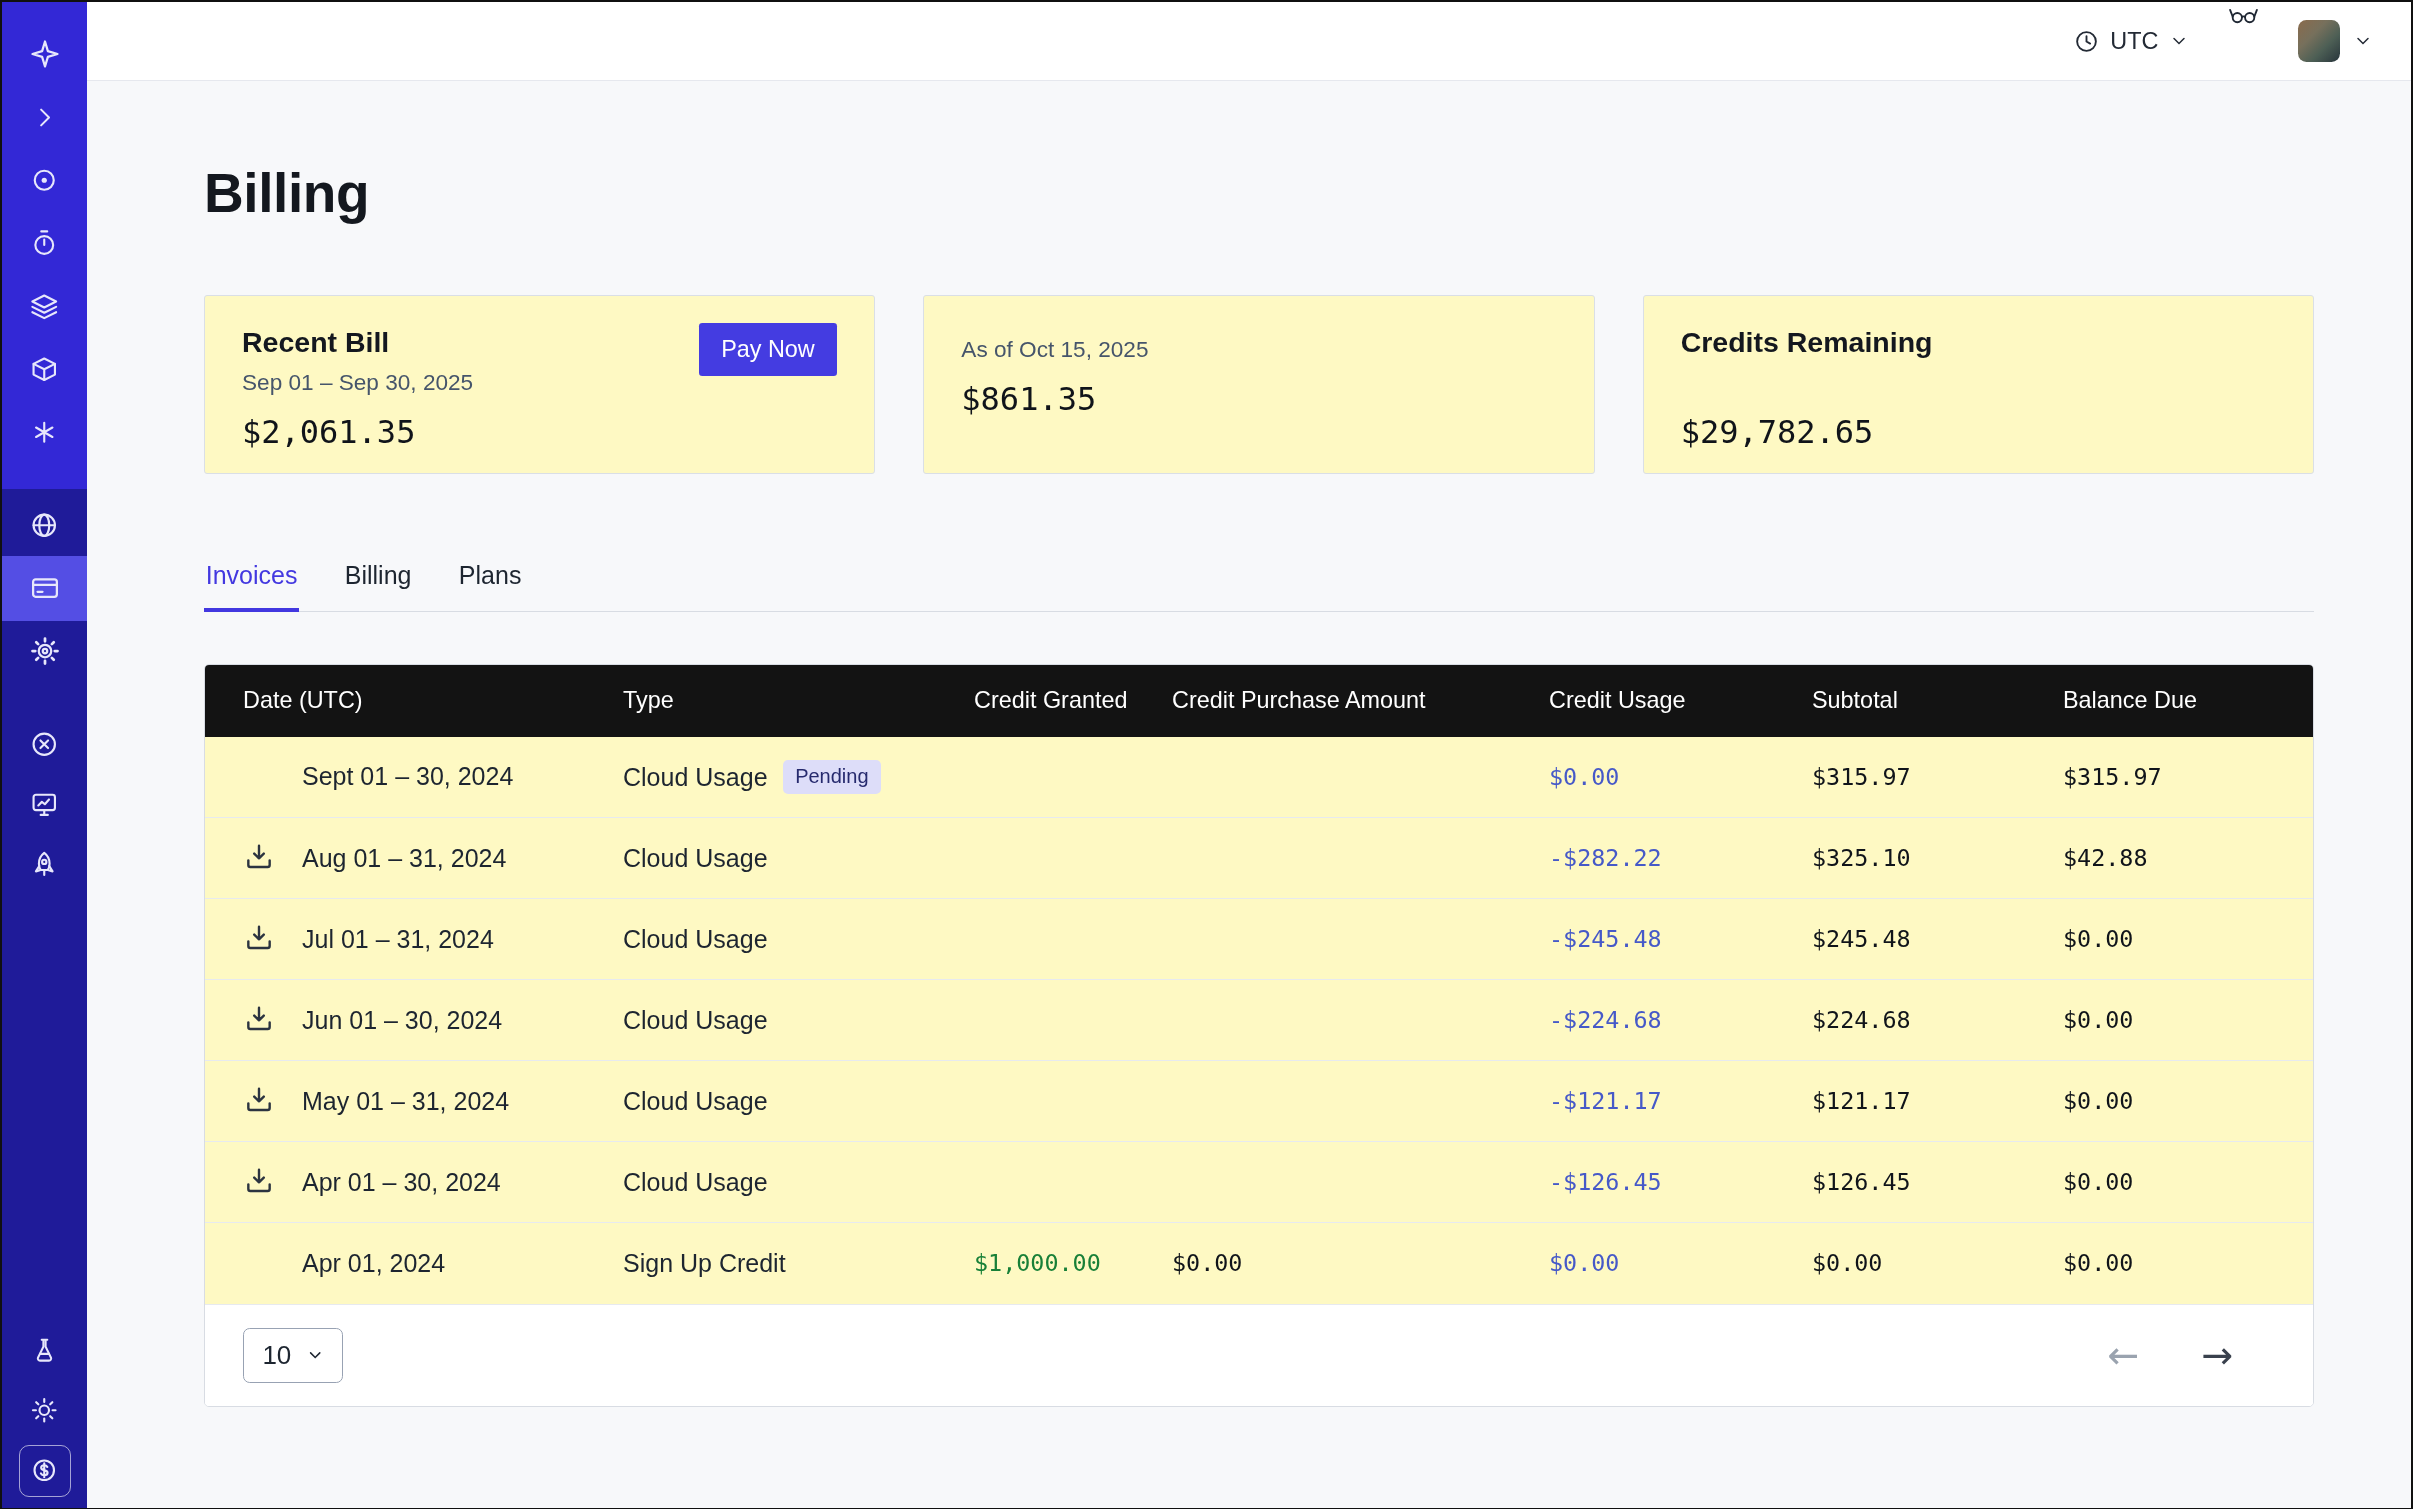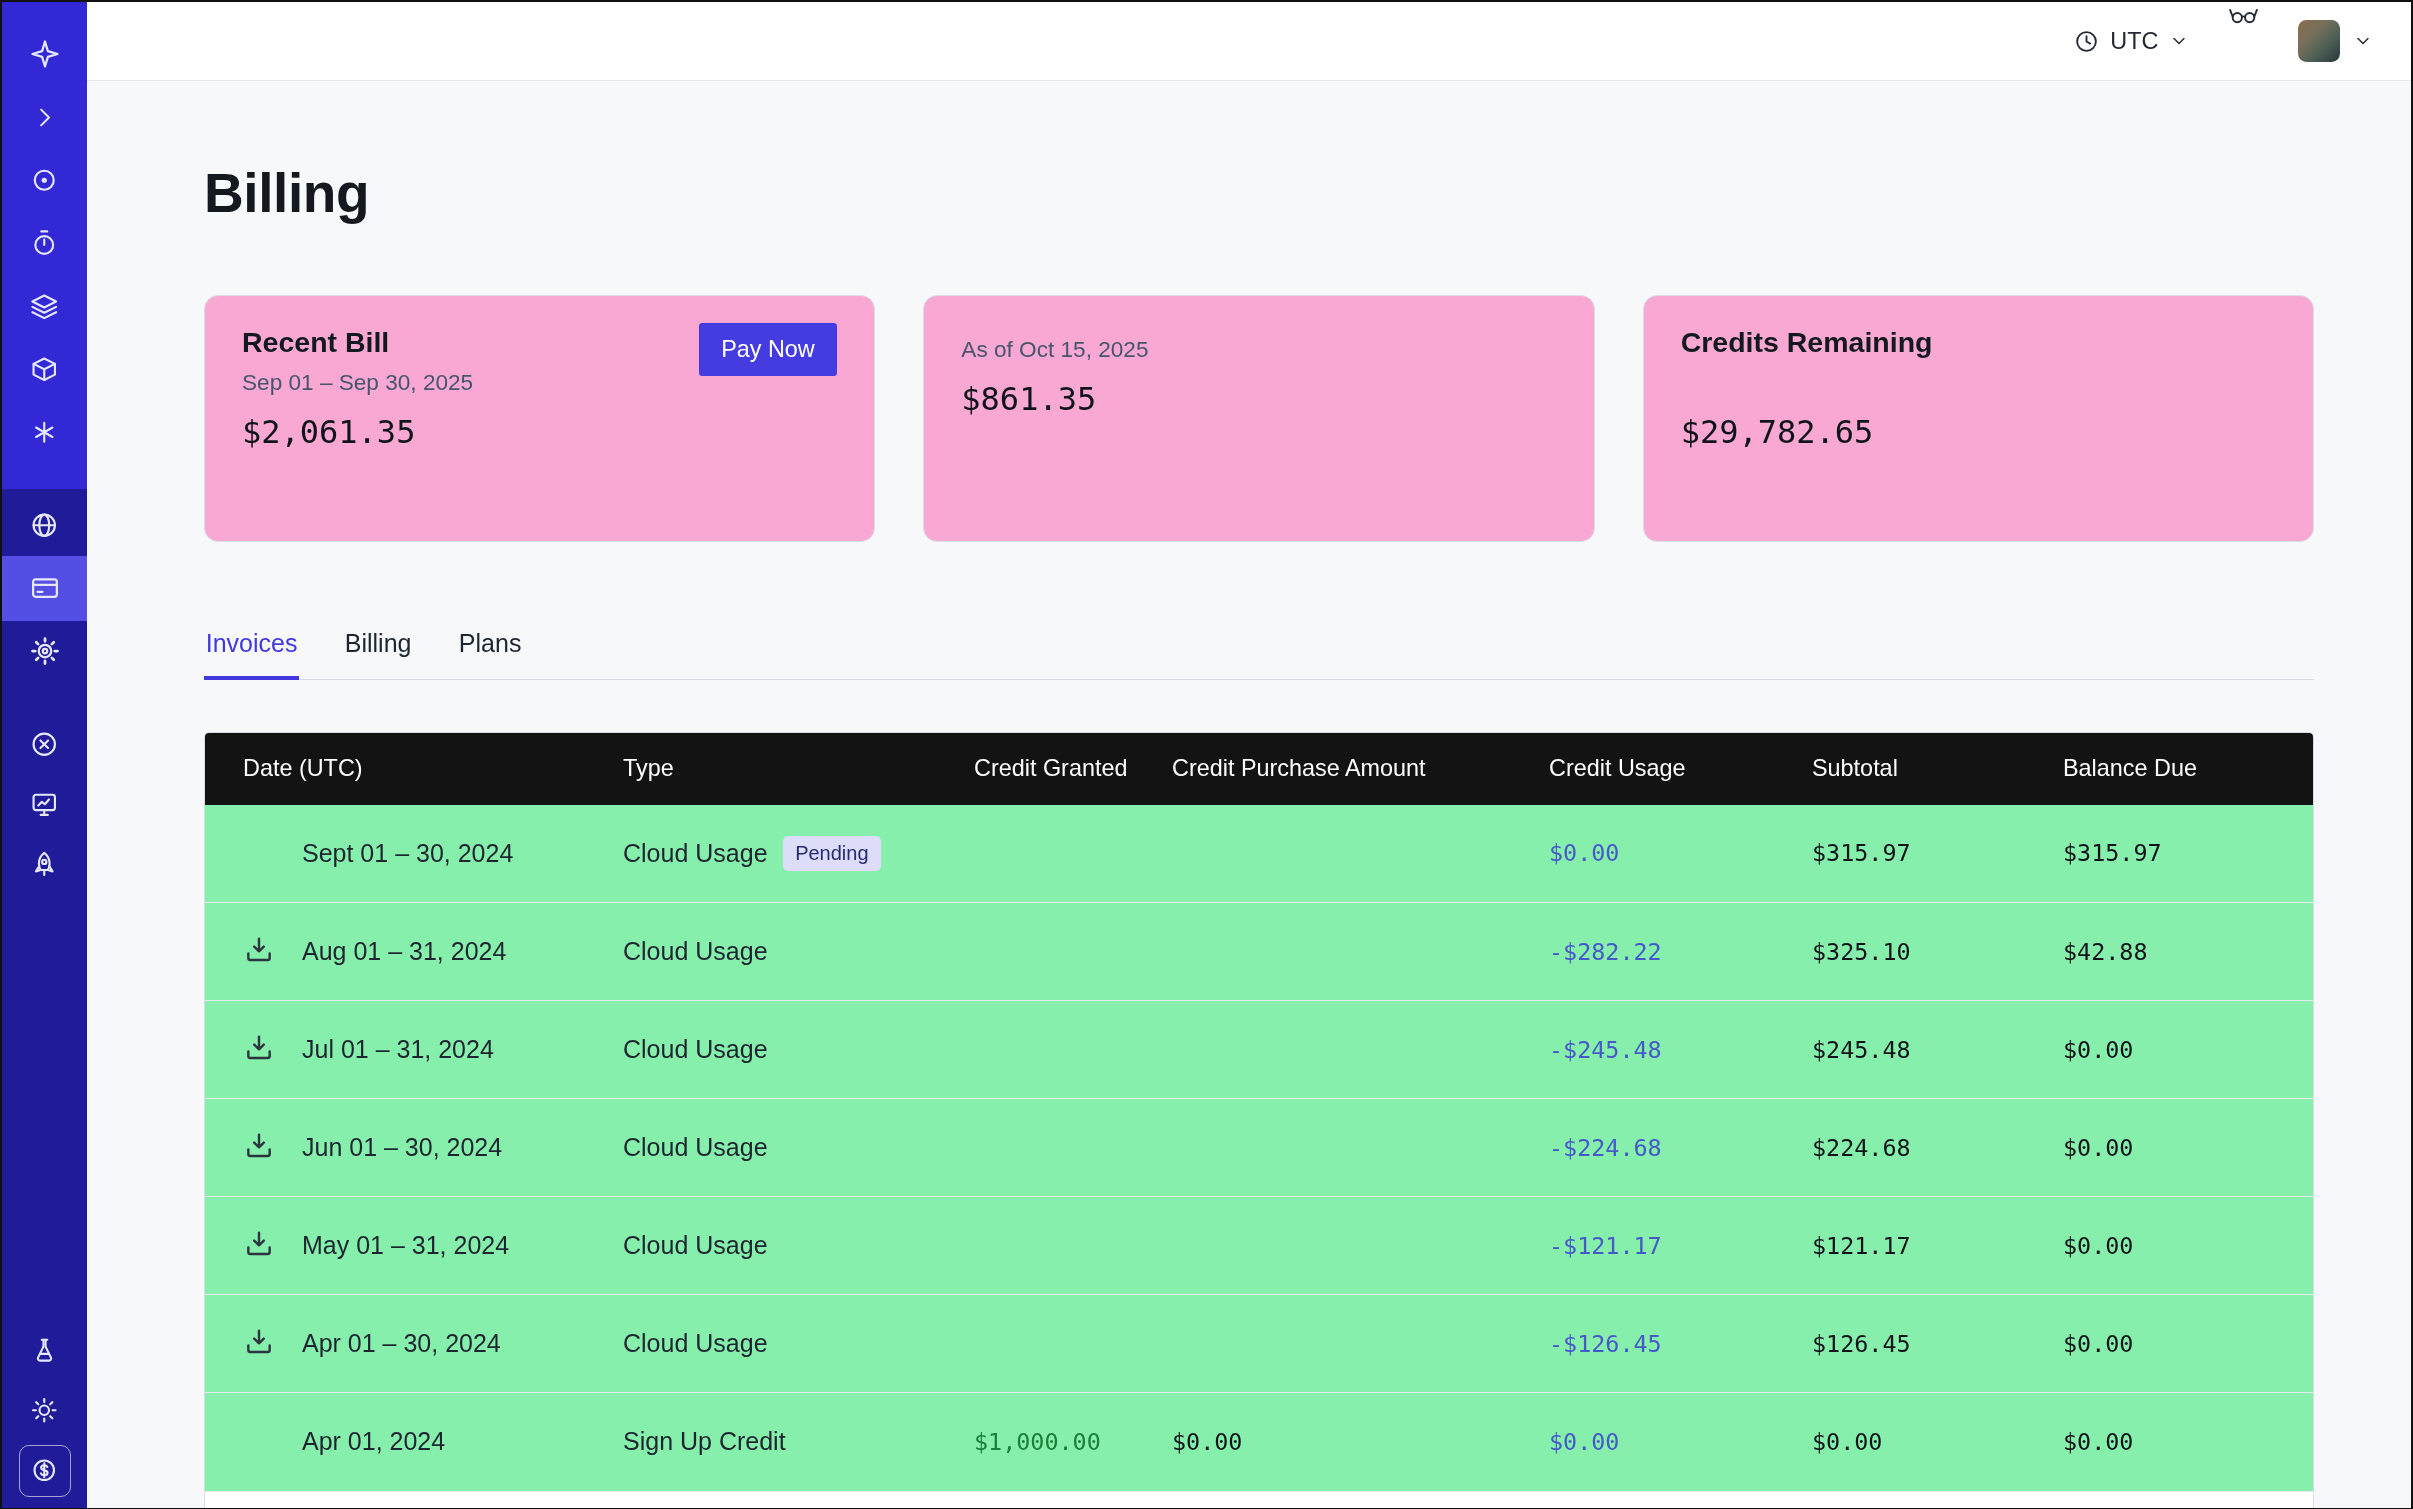--- a/index.html
+++ b/index.html
@@ -28,21 +28,21 @@
   .tb-icon { color: #232a35; display: flex; align-items: center; }
   .glasses-btn { background: none; border: none; cursor: pointer; color: #1f2733; display: flex; }
   .avatar-menu { display: flex; align-items: center; gap: 12.6px; background: none; border: none; cursor: pointer; }
   .avatar { width: 42px; height: 42px; border-radius: 8.4px; background: linear-gradient(135deg, #8a6b4d 0%, #77705c 35%, #4d5f55 65%, #27343b 100%); }
 
   
   .main { position: absolute; left: 85px; top: 80px; right: 0; bottom: 0; background: #f7f8fa; padding: 0 97px 0 117px; overflow: hidden; }
   .page-title { margin-top: 79px; font-size: 55px; font-weight: 600; letter-spacing: -0.4px; color: #14181f; }
 
   .cards { display: flex; gap: 48px; margin-top: 70px; }
-  .card { flex: 1; background: #f9a8d4; border: 1.7px solid #dadfe6; border-radius: 14px; padding: 30px 37px; height: 247px; }
+  .card { flex: 1; background: #fef9c3; border: 1.7px solid #dadfe6; border-radius: 3px; padding: 30px 37px; height: 179px; }
   .card-head { display: flex; justify-content: space-between; align-items: flex-start; }
   .card-title { font-size: 28.5px; font-weight: 600; color: #14181f; }
   .card-sub { margin-top: 11px; font-size: 22.6px; color: #46556b; min-height: 27px; }
   .card-amount { margin-top: 16px; font-family: "DejaVu Sans Mono", monospace; font-size: 32px; color: #10141a; }
   .pay-btn { background: #443CE1; color: #fff; font-size: 23.4px; font-weight: 500; padding: 0 22.6px; height: 53px; border: none; border-radius: 3.3px; font-family: inherit; cursor: pointer; margin-top: -3.3px; }
 
   .tabs { display: flex; gap: 44px; margin-top: 87px; border-bottom: 1.7px solid #d8dce3; }
   .tab { font-size: 25px; padding: 0 1.7px 18.4px; color: #1d2530; background: none; border: none; border-bottom: 4.2px solid transparent; margin-bottom: -1.7px; cursor: pointer; font-family: inherit; }
   .tab.active { color: #4338E0; border-bottom-color: #4338E0; font-weight: 500; }
 
@@ -52,21 +52,21 @@
   th:nth-child(2), td:nth-child(2) { width: 351px; }
   th:nth-child(3), td:nth-child(3) { width: 198px; }
   th:nth-child(4), td:nth-child(4) { width: 377px; }
   th:nth-child(5), td:nth-child(5) { width: 263px; }
   th:nth-child(6), td:nth-child(6) { width: 251px; }
   th:nth-child(7), td:nth-child(7) { width: 255px; }
   thead th { background: #131313; color: #fff; height: 72px; font-size: 23.4px; font-weight: 500; text-align: left; }
   th.num, td.num { padding-right: 42px; }
   th:first-child, td:first-child { padding-left: 38px; }
   th:last-child, td:last-child { padding-right: 80px; }
-  tbody td { height: 98px; border-top: 1.7px solid #e7eaef; font-size: 25px; color: #1d2530; background: #86efac; }
+  tbody td { height: 81px; border-top: 1.7px solid #e7eaef; font-size: 25px; color: #1d2530; background: #fef9c3; }
   tbody tr:first-child td { border-top: none; }
   td.num { font-family: "DejaVu Sans Mono", monospace; font-size: 23.4px; color: #10141a; }
   td.num.usage { color: #4659C8; }
   td.num.green { color: #188038; }
   .date-inner { display: flex; align-items: center; }
   .dl { width: 59px; display: flex; align-items: center; color: #2c3440; background: none; border: none; cursor: pointer; }
   .badge { display: inline-block; margin-left: 15px; background: #DDDDF9; color: #262A6E; font-size: 20px; padding: 5.9px 12.6px; border-radius: 5px; vertical-align: 1.7px; }
 
   .table-footer { height: 102px; display: flex; align-items: center; justify-content: space-between; border-top: 1.7px solid #e7eaef; padding: 0 80px 0 38px; background: #fff; }
   .page-size { display: flex; align-items: center; gap: 14.2px; height: 55px; padding: 0 18.4px; border: 1.7px solid #98a2b3; border-radius: 6.7px; font-size: 26px; background: #fff; color: #1d2530; cursor: pointer; font-family: inherit; }

